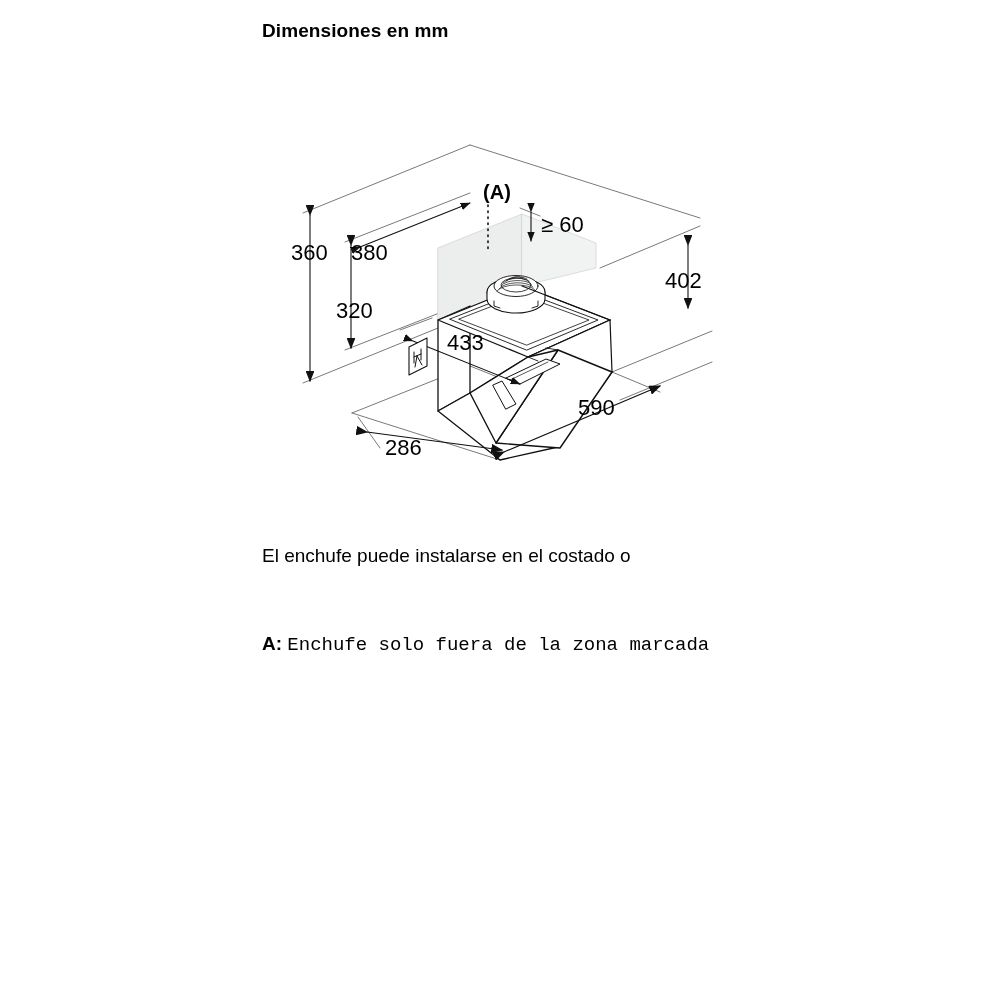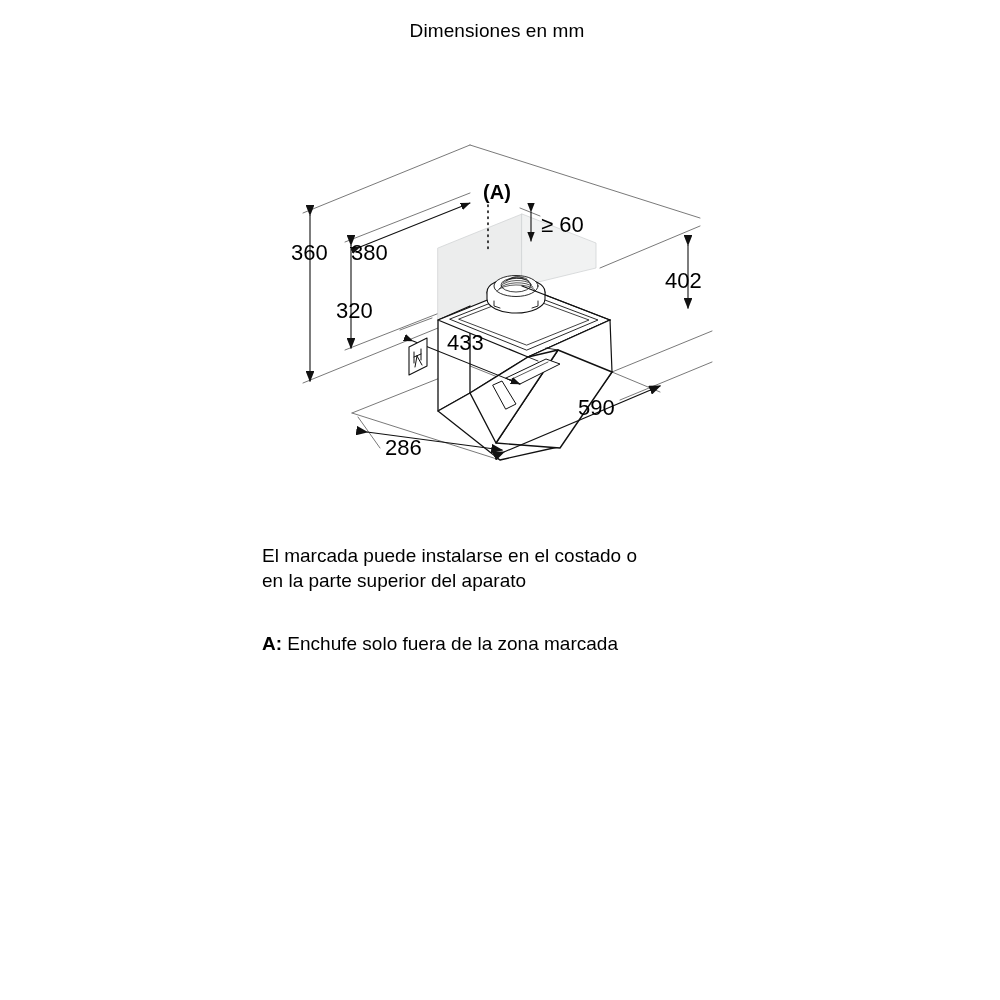--- a/index.html
+++ b/index.html
@@ -23,23 +23,22 @@
   
   .heading-block {
     position: absolute;
     left: 262px;
     top: 18px;
     width: 470px;
   }
   .heading-line1 {
     font-size: 19px;
     line-height: 25px;
-    font-weight: 400;
+    font-weight: 700;
     letter-spacing: 0.1px;
-    text-align: center;
   }
   .heading-line2 {
     font-size: 19px;
     line-height: 25px;
     font-weight: 700;
     letter-spacing: 0.1px;
   }
   .note-block {
     position: absolute;
     left: 262px;
@@ -57,20 +56,21 @@
     top: 631px;
     width: 470px;
     font-size: 19px;
     line-height: 25px;
   }
   .legend-key {
     font-weight: 700;
   }
   .legend-text {
     font-weight: 400;
+    font-family: Liberation Mono, monospace;
   }
   
   .drawing {
     position: absolute;
     left: 0;
     top: 0;
     width: 1000px;
     height: 1000px;
   }
   svg { display: block; }
@@ -247,22 +247,21 @@
     <text class="dim-text" x="578" y="415" text-anchor="start">590</text>
 
     <text class="dim-text" x="385" y="455" text-anchor="start">286</text>
 
     <text class="callout-text" x="497" y="199" text-anchor="middle">(A)</text>
 
   </svg>
   </div>
 
   <div class="note-block">
-    <div class="note-line">El marcada puede instalarse en el costado o</div>
-    <div class="note-line">en la parte superior del aparato</div>
+    <div class="note-line">El enchufe puede instalarse en el costado o</div>
   </div>
 
   <div class="legend-block">
     <span class="legend-key">A:</span>
     <span class="legend-text">Enchufe solo fuera de la zona marcada</span>
   </div>
 
 </div>
 
 </body></html>

